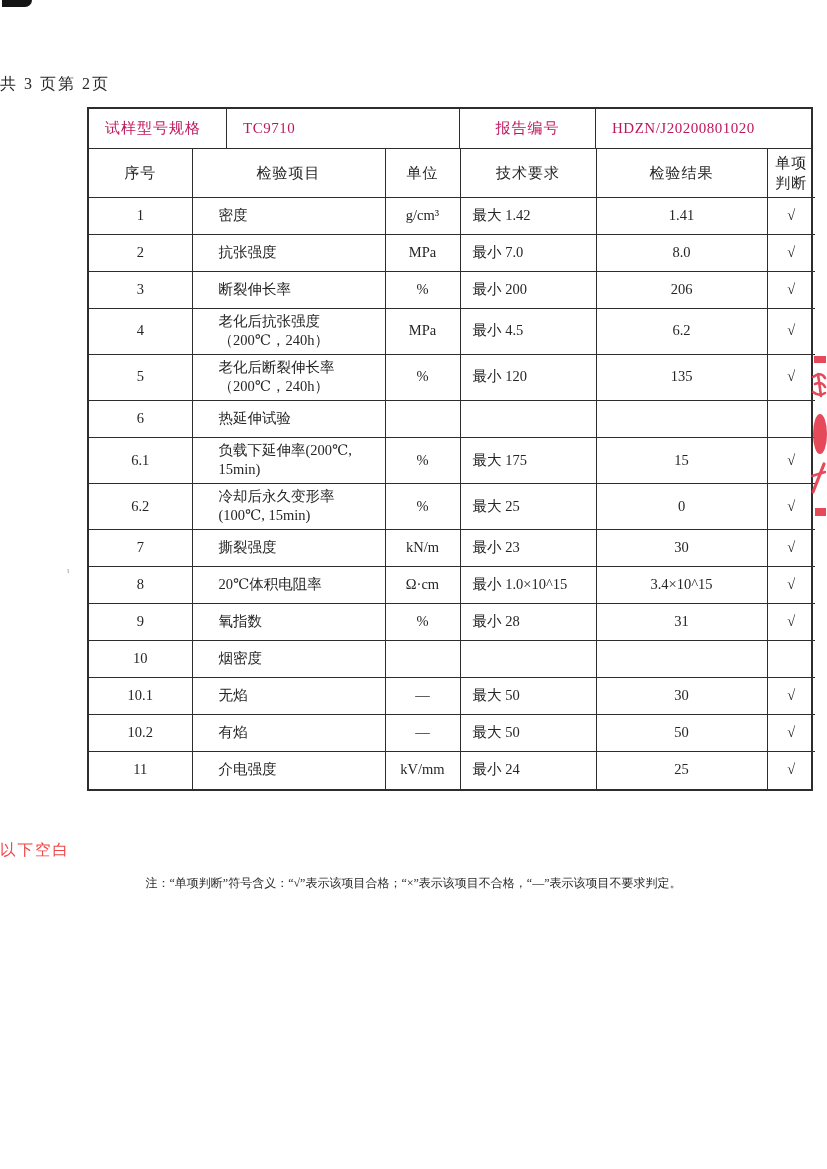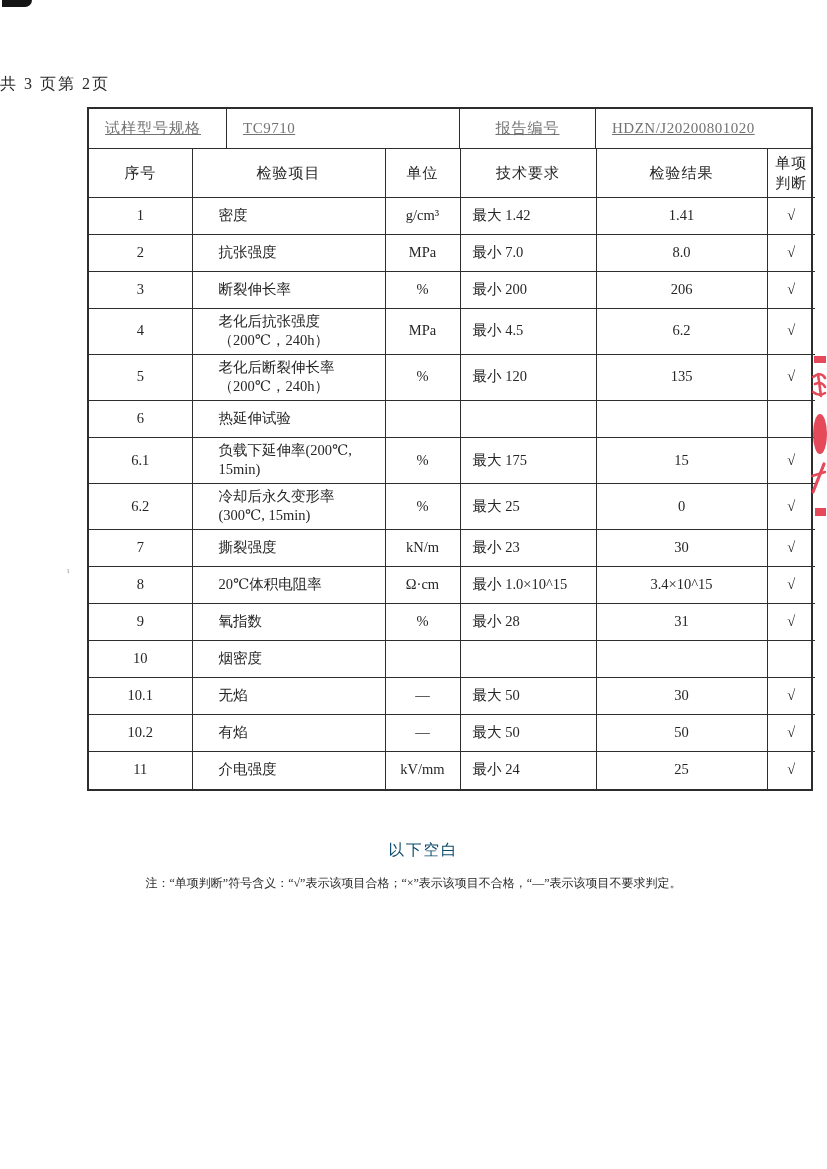--- a/index.html
+++ b/index.html
@@ -36,25 +36,24 @@
   
   .report-wrap {
     position: absolute; left: 87px; top: 107px;
     width: 726px;
     border: 2px solid #2d2d2d;
     background: #fff;
   }
   .info-row { display: flex; height: 40px; border-bottom: 1px solid #2d2d2d; }
   .info-cell {
     display: flex; align-items: center;
-    font-size: 15px; color: #737373;
+    font-size: 15px; color: #be185d;
     border-right: 1px solid #2d2d2d;
     padding-left: 16px;
     letter-spacing: 1px;
-    text-decoration: underline;
   }
   .info-cell.c1 { width: 138px; }
   .info-cell.c2 { width: 233px; letter-spacing: 0.5px; }
   .info-cell.c3 { width: 136px; justify-content: center; padding-left: 0; }
   .info-cell.c4 { flex: 1; border-right: none; letter-spacing: 0.5px; }
 
   table.report {
     width: 100%;
     border-collapse: collapse;
     table-layout: fixed;
@@ -86,25 +85,24 @@
   td.col-item { text-align: left; padding: 3px 8px 3px 26px; }
   td.col-unit { text-align: center; font-size: 14px; margin-left: 28px; }
   td.col-requirement { text-align: left; padding-left: 12px; }
   td.col-result { text-align: center; }
   td.col-judgment { text-align: center; }
 
   th.h-judgment { letter-spacing: 0; padding: 0 6px; }
 
   .below-blank {
     position: absolute; top: 840px; left: 0; right: 0;
-    text-align: center;
+    text-align: left;
     font-size: 15.5px;
     letter-spacing: 2px;
-    color: #0c4a6e;
-    padding-left: 20px;
+    color: #ef4444;
   }
   .footnote {
     position: absolute; top: 875px; left: 0; right: 0;
     text-align: center;
     font-size: 12px;
     color: #2a2a2a;
   }
 
   
   .stamp-fragment { position: absolute; right: 0; top: 350px; width: 17px; height: 176px; }
@@ -195,21 +193,21 @@
         <tr>
           <td class="col-no">6.1</td>
           <td class="col-item">负载下延伸率(200℃, 15min)</td>
           <td class="col-unit">%</td>
           <td class="col-requirement">最大 175</td>
           <td class="col-result">15</td>
           <td class="col-judgment">√</td>
         </tr>
         <tr>
           <td class="col-no">6.2</td>
-          <td class="col-item">冷却后永久变形率 (300℃, 15min)</td>
+          <td class="col-item">冷却后永久变形率 (100℃, 15min)</td>
           <td class="col-unit">%</td>
           <td class="col-requirement">最大 25</td>
           <td class="col-result">0</td>
           <td class="col-judgment">√</td>
         </tr>
         <tr>
           <td class="col-no">7</td>
           <td class="col-item">撕裂强度</td>
           <td class="col-unit">kN/m</td>
           <td class="col-requirement">最小 23</td>

